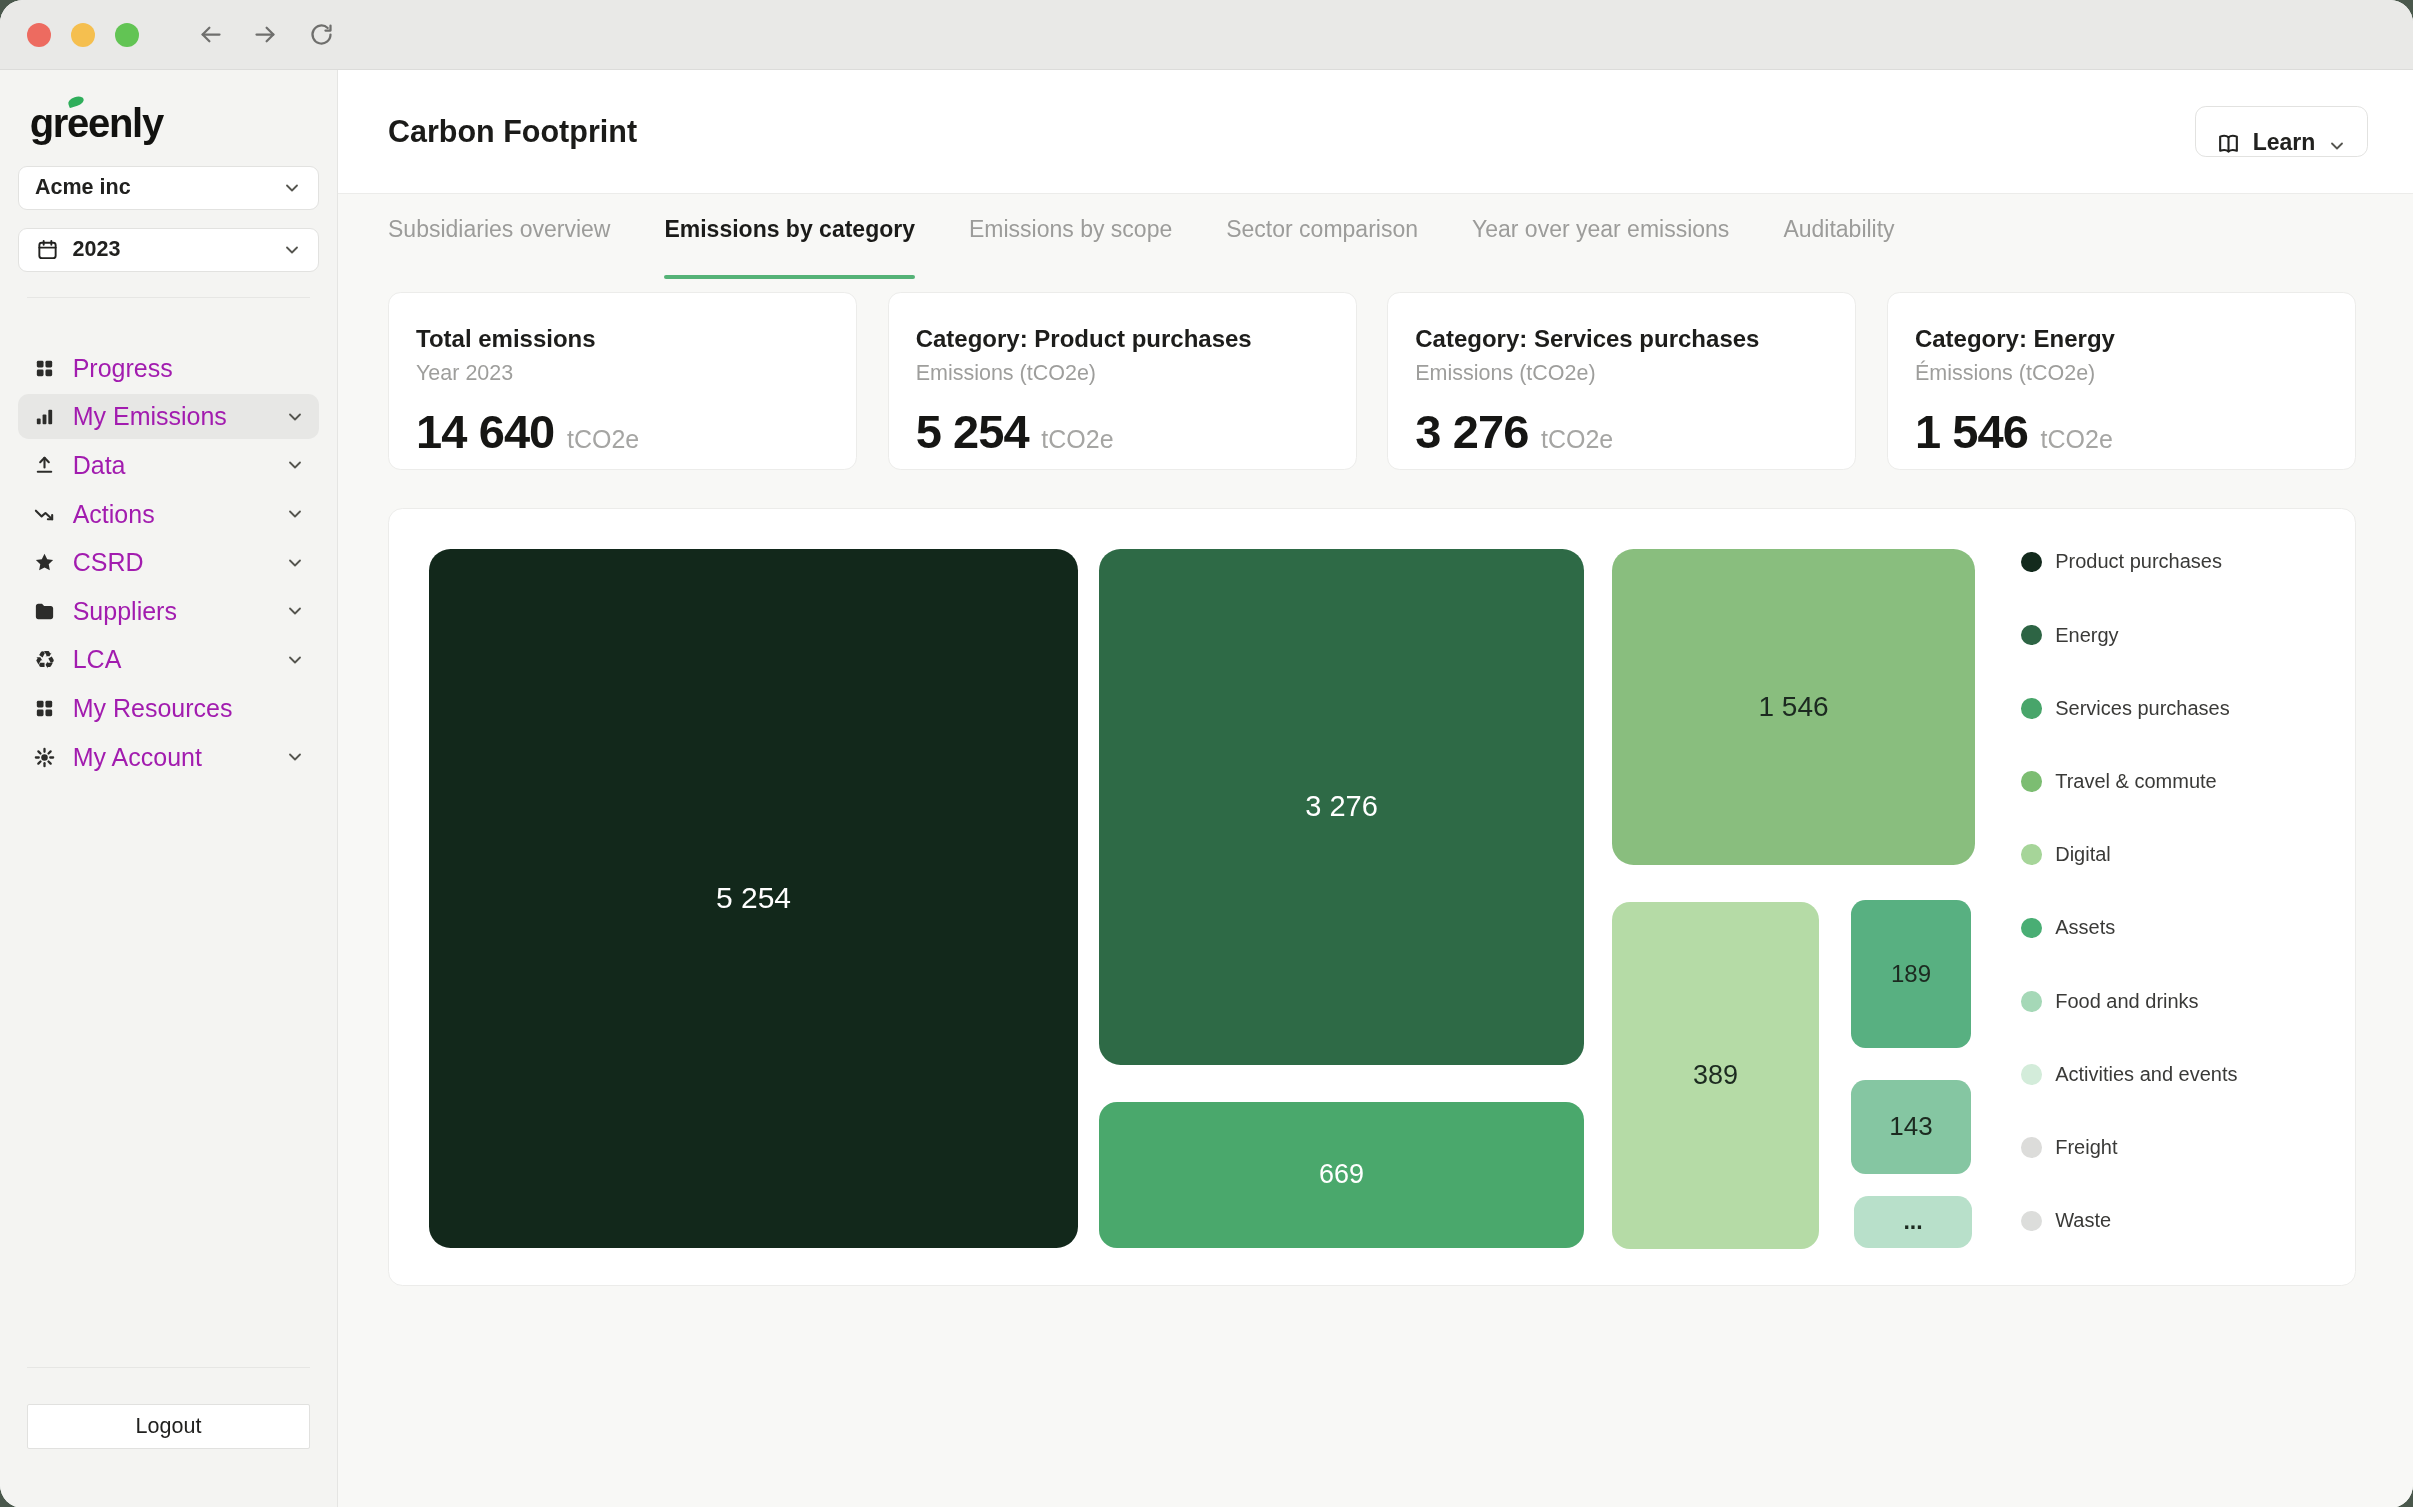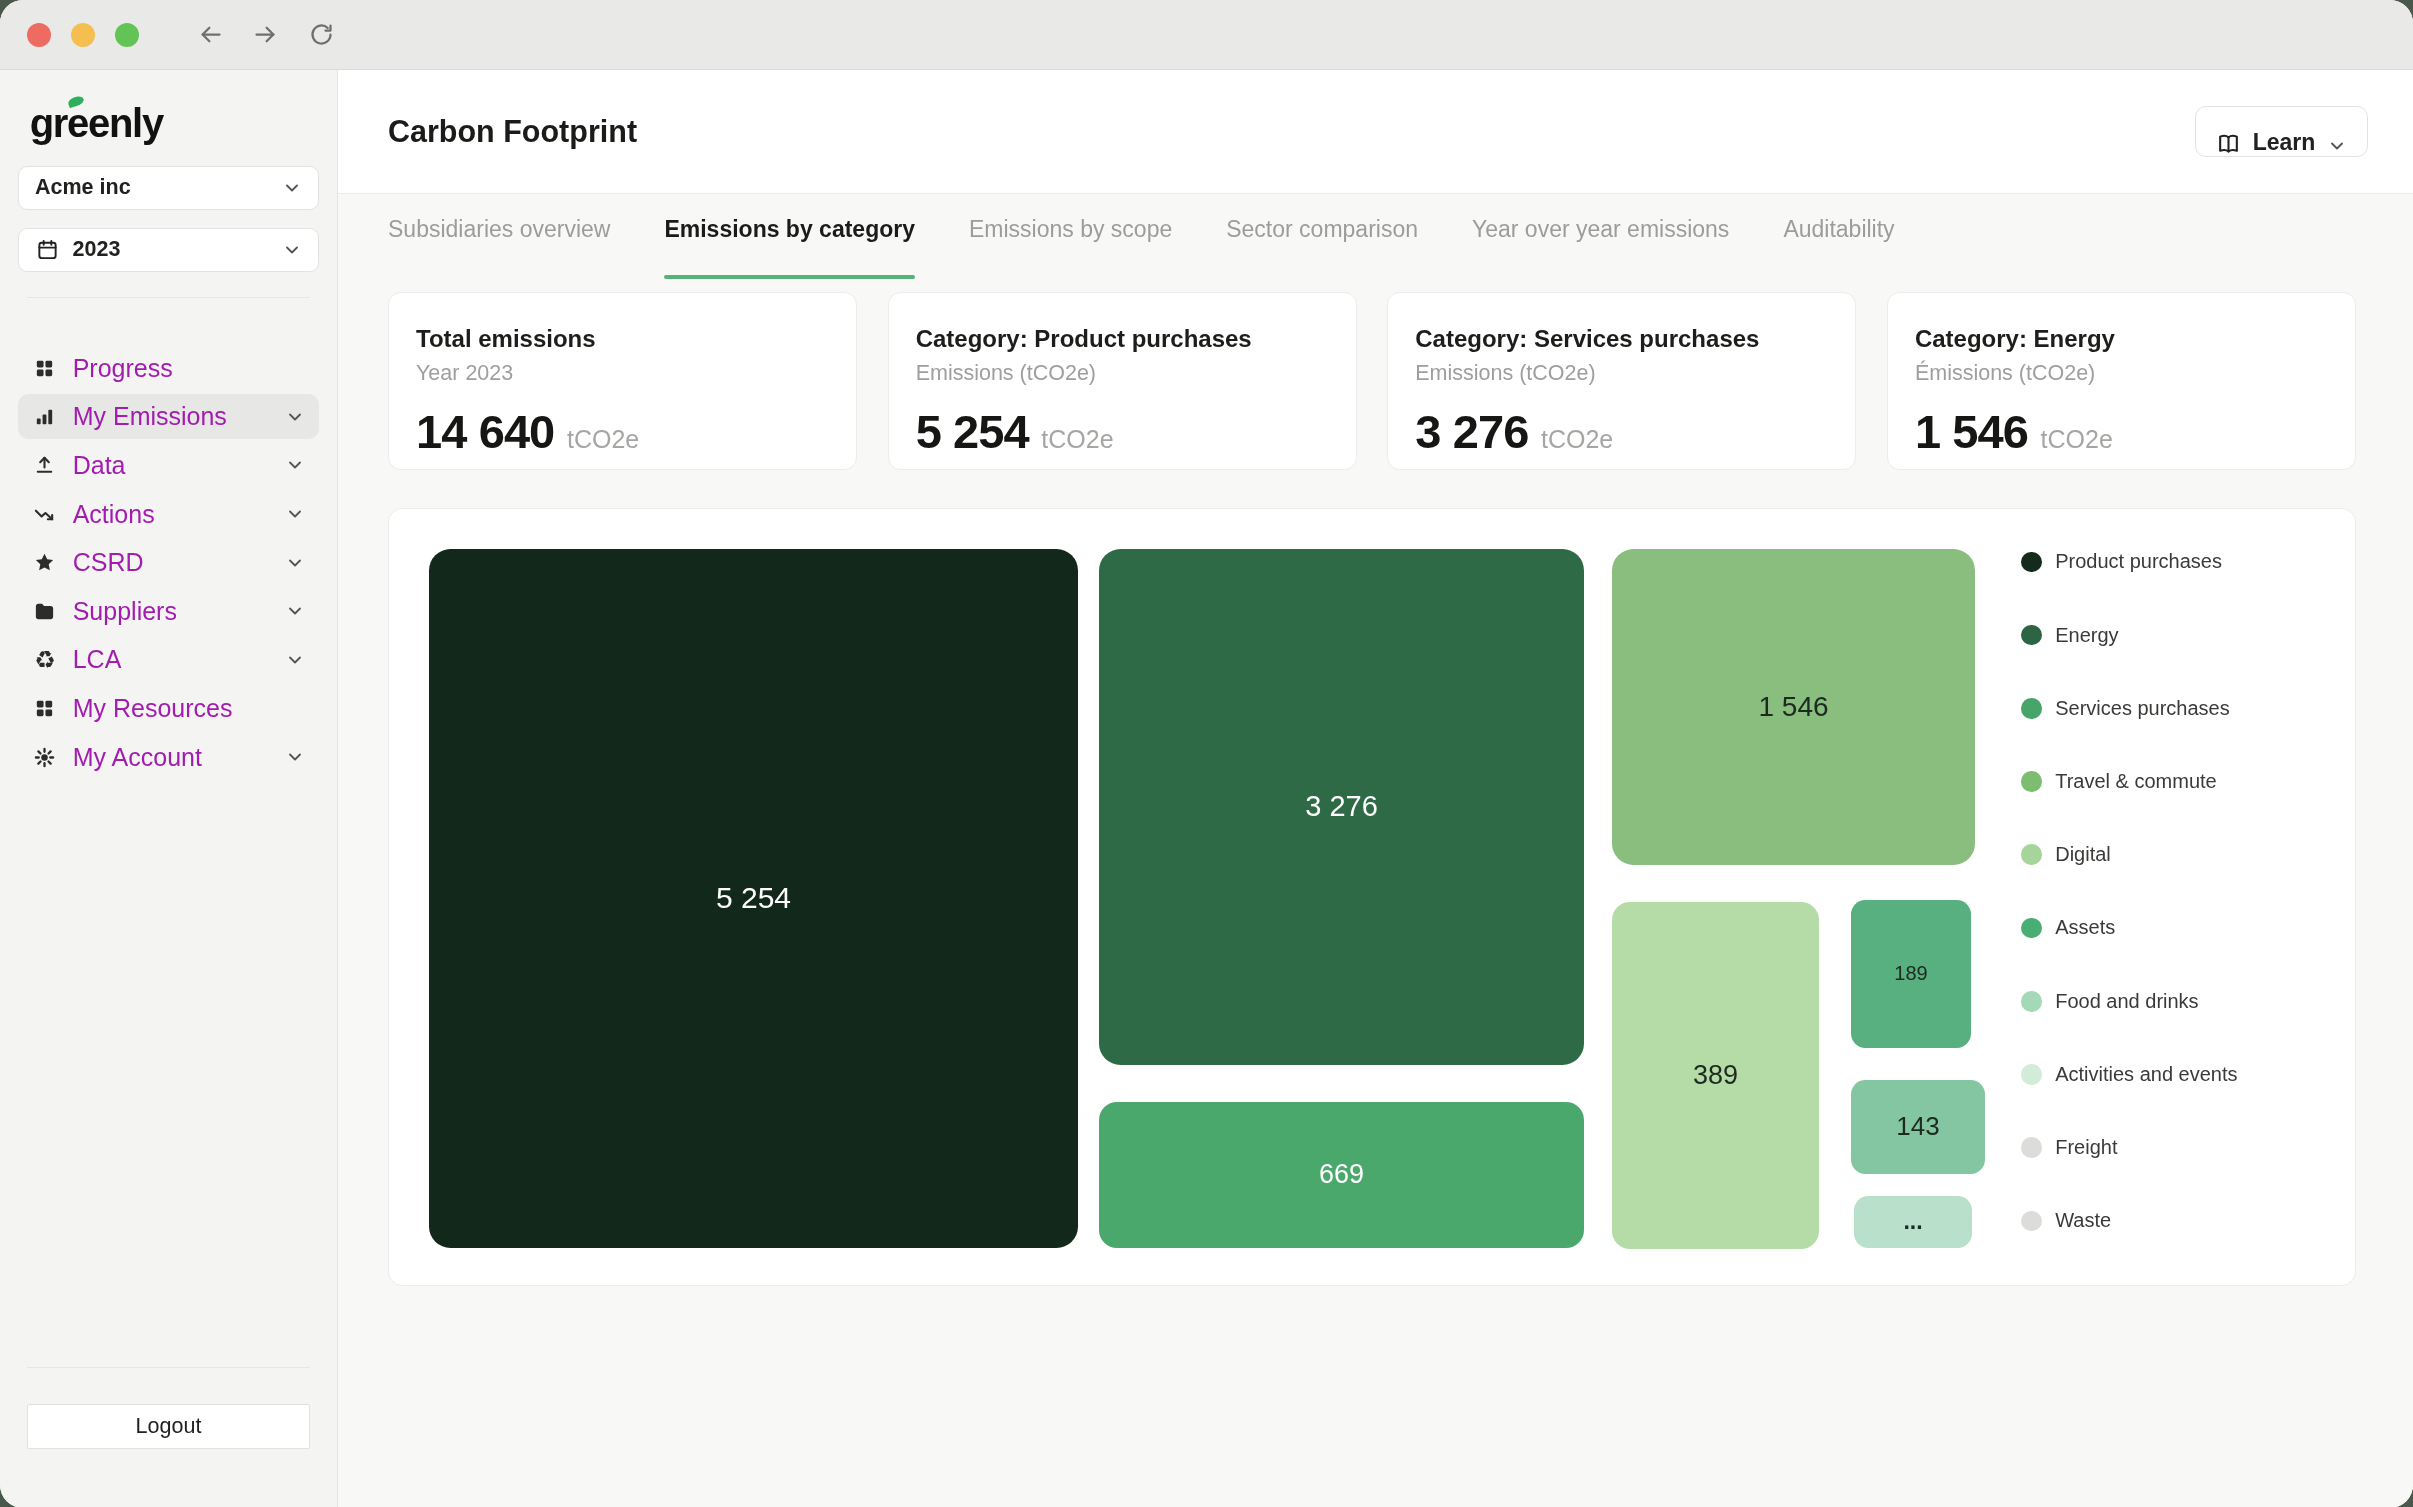--- a/index.html
+++ b/index.html
@@ -118,22 +118,22 @@
   .block {
     position:absolute; display:flex; align-items:center; justify-content:center;
     font-size:28px; font-weight:500; color:#1c2a20; cursor:pointer;
   }
   .block.t-light { color:#fff; }
   .b-5254 { left:0;    top:0;   width:649px; height:699px; border-radius:21.5px; font-size:30px; }
   .b-3276 { left:670px; top:0;   width:485px; height:516px; border-radius:21.5px; font-size:29px; }
   .b-669  { left:670px; top:553px; width:485px; height:146px; border-radius:18px; font-size:27px; }
   .b-1546 { left:1183px; top:0;  width:363px; height:316px; border-radius:21.5px; }
   .b-389  { left:1183px; top:353px; width:207px; height:347px; border-radius:18px; font-size:27px; }
-  .b-189  { left:1422px; top:351px; width:120px; height:148px; border-radius:14.4px; font-size:20px; }
-  .b-143  { left:1422px; top:531px; width:134px; height:94px; border-radius:14.4px; font-size:26px; }
+  .b-189  { left:1422px; top:351px; width:120px; height:148px; border-radius:14.4px; font-size:24px; }
+  .b-143  { left:1422px; top:531px; width:120px; height:94px; border-radius:14.4px; font-size:26px; }
   .b-more { left:1425px; top:647px; width:118px; height:52px; border-radius:14.4px; font-size:23px; font-weight:700; }
   .legend {
     margin-left:46px; margin-top:1.8px; height:682px;
     display:flex; flex-direction:column; justify-content:space-between;
   }
   .legend-row { display:flex; align-items:center; gap:13.5px; }
   .legend-dot { width:20.7px; height:20.7px; border-radius:50%; flex:0 0 auto; }
   .legend-label { font-size:20px; color:#3a3a38; }
 </style>
 </head>

